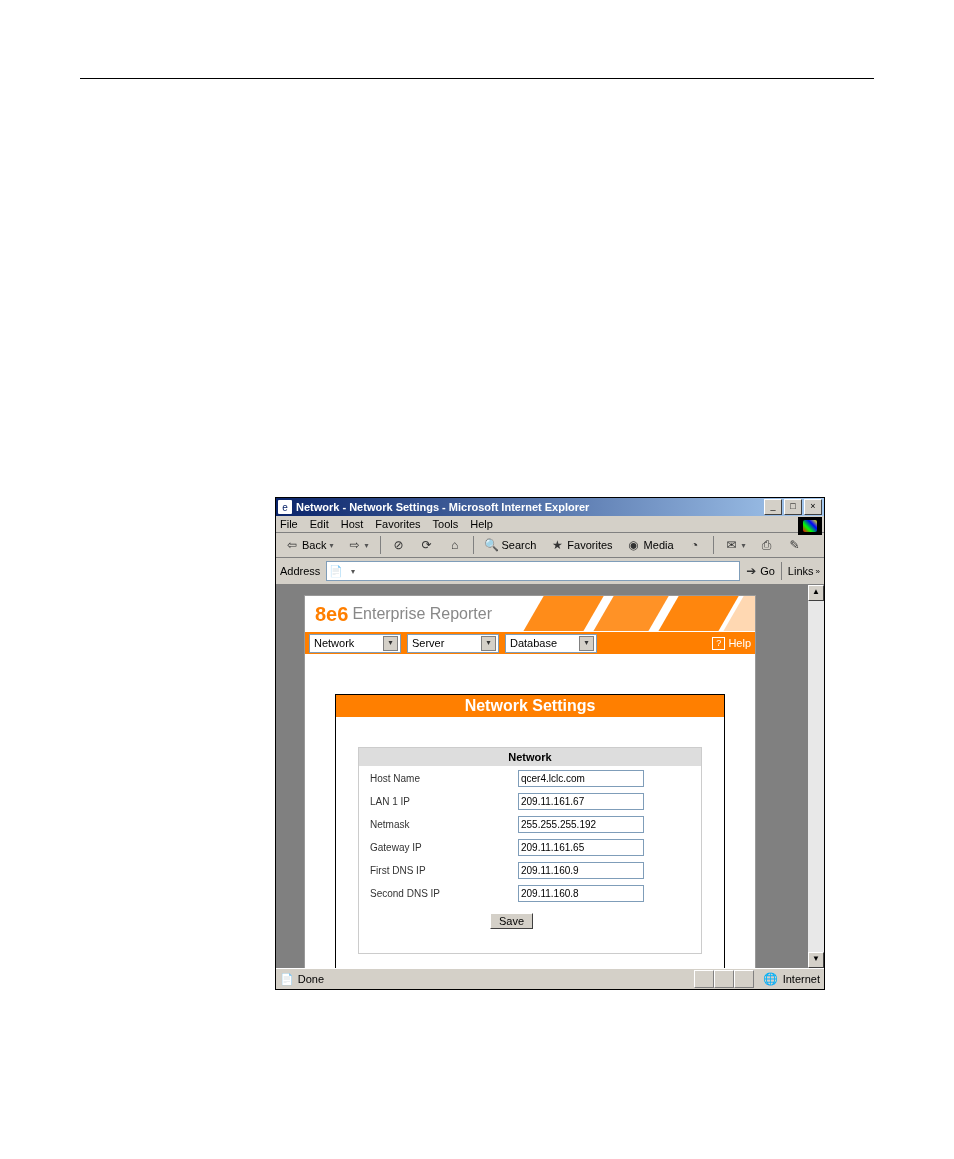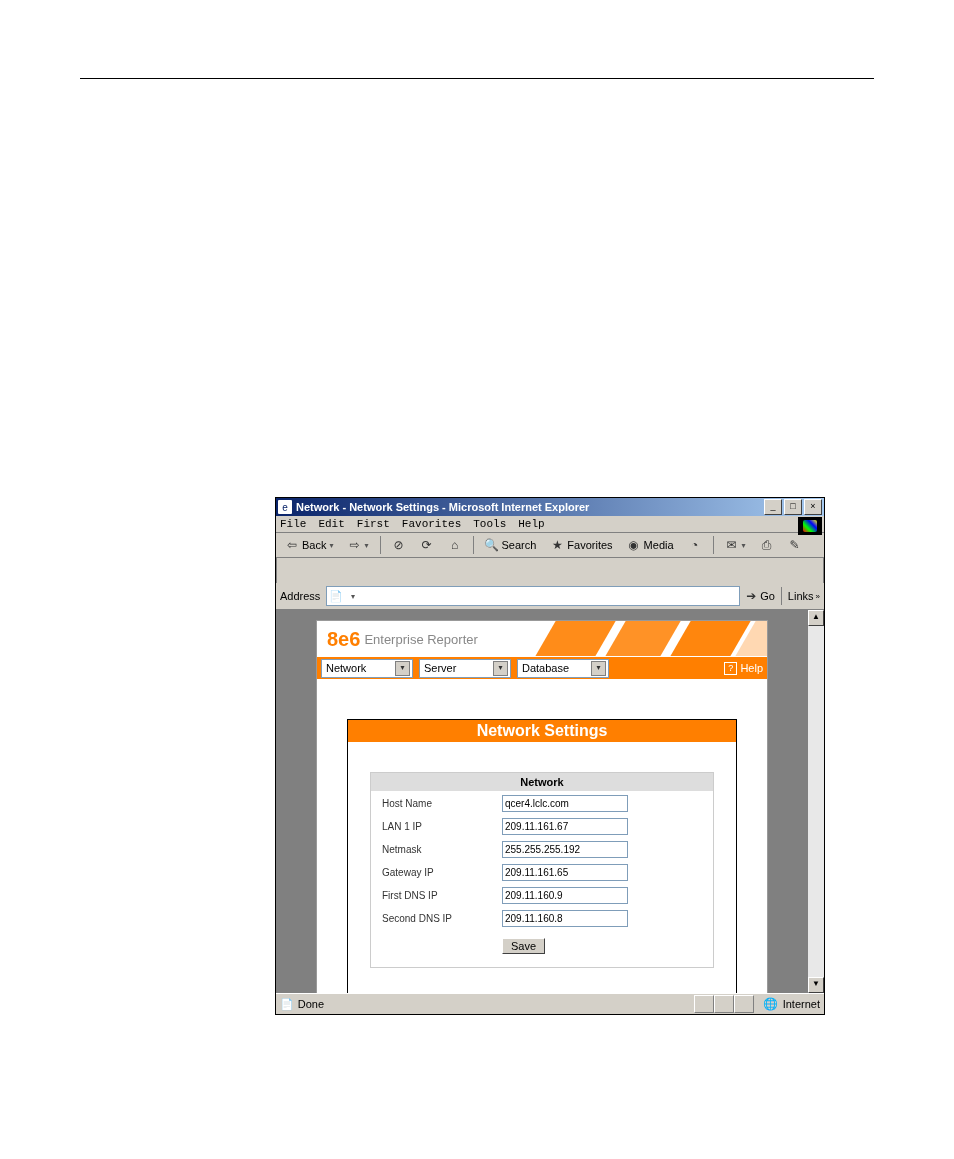--- a/index.html
+++ b/index.html
@@ -48,21 +48,21 @@
     width:16px;height:14px;background:#d4d0c8;border:1px solid #fff;
     border-right-color:#404040;border-bottom-color:#404040;
     font-size:9px;line-height:12px;text-align:center;color:#000;
   }
   .menubar {
     background:#d4d0c8;
     display:flex;align-items:center;
     padding:2px 4px;border-bottom:1px solid #808080;font-size:11px;
     position:relative;
   }
-  .menubar span { margin-right:12px;font-family:Liberation Mono, monospace; }
+  .menubar span { margin-right:12px; }
   .menubar .flag {
     position:absolute; right:2px; top:1px;
     width:24px;height:18px;background:#000;
     display:flex;align-items:center;justify-content:center;
   }
   .menubar .flag::after{
     content:""; width:14px;height:12px;
     background:linear-gradient(45deg,#f00,#0f0,#00f,#ff0);
     border-radius:2px;
   }
@@ -72,21 +72,21 @@
   }
   .tbtn {
     display:inline-flex;align-items:center;gap:3px;
     padding:1px 4px;border:1px solid transparent;
   }
   .tbtn .arrow{font-size:8px;color:#555;}
   .sep{width:1px;height:18px;background:#808080;margin:0 2px;}
   .tico{font-size:12px;color:#333;display:inline-block;width:14px;text-align:center;}
   .addrbar{
     background:#d4d0c8;display:flex;align-items:center;
-    padding:3px 4px;border-bottom:1px solid #808080;font-size:11px;gap:4px;margin-top:25px;
+    padding:3px 4px;border-bottom:1px solid #808080;font-size:11px;gap:4px;
   }
   .addr-label{margin-right:2px;}
   .addr-input{
     flex:1;background:#fff;border:1px solid #7f9db9;height:18px;
     display:flex;align-items:center;padding:0 2px;gap:3px;
   }
   .addr-input .pageico{font-size:11px;}
   .addr-input input{
     border:0;outline:0;flex:1;font-size:11px;background:transparent;
   }
@@ -105,31 +105,31 @@
   }
   .vscroll .up,.vscroll .dn{
     position:absolute;left:0;width:16px;height:16px;background:#d4d0c8;
     border:1px solid #fff;border-right-color:#404040;border-bottom-color:#404040;
     box-sizing:border-box;text-align:center;font-size:8px;line-height:12px;
   }
   .vscroll .up{top:0;}
   .vscroll .dn{bottom:0;}
   .vscroll .track{position:absolute;left:0;right:0;top:16px;bottom:16px;background:#e8e8e8;}
   .app-frame{
-    position:absolute;left:40px;top:10px;width:450px;
+    position:absolute;left:28px;top:10px;width:450px;
     background:#fff;border:1px solid #999;
   }
   .brand-bar{
     height:36px;background:#fff;position:relative;overflow:hidden;
     display:flex;align-items:center;padding-left:10px;
   }
   .brand-8e6{
     font-size:20px;font-weight:bold;color:#ff7f00;margin-right:4px;
   }
-  .brand-sub{font-size:13px;color:#888;}
+  .brand-sub{font-size:16px;color:#888;}
   .brand-shapes{
     position:absolute;right:0;top:0;bottom:0;left:200px;
   }
   .brand-shapes .sh{
     position:absolute;background:#ff7f00;
   }
   .sh1{width:60px;height:40px;transform:skewX(-30deg);left:30px;top:-5px;opacity:.9;}
   .sh2{width:55px;height:40px;transform:skewX(-30deg);left:100px;top:-5px;opacity:.85;}
   .sh3{width:60px;height:40px;transform:skewX(-30deg);left:165px;top:-5px;opacity:.95;background:#e56a00;}
   .sh4{width:50px;height:40px;transform:skewX(-30deg);left:230px;top:-5px;opacity:.3;background:#ccc;}
@@ -170,22 +170,23 @@
     background:#ddd;text-align:center;font-weight:bold;font-size:11px;
     padding:3px;
   }
   .formrow{
     display:flex;align-items:center;padding:3px 10px;font-size:10px;
   }
   .formrow .lbl{width:120px;color:#333;}
   .formrow input{
     width:120px;height:15px;border:1px solid #7f9db9;font-size:10px;
     padding:0 2px;
-  }
-  .saverow{padding:8px 10px 12px 130px;}
+    margin-left:28px;
+  }
+  .saverow{padding:8px 10px 23px 130px;}
   .savebtn{
     background:#d4d0c8;border:1px solid #404040;border-top-color:#fff;border-left-color:#fff;
     font-size:11px;padding:1px 8px;
   }
   .statusbar{
     background:#d4d0c8;border-top:1px solid #fff;height:20px;
     display:flex;align-items:center;font-size:11px;padding:0 4px;gap:4px;
   }
   .status-left{display:flex;align-items:center;gap:4px;flex:1;}
   .status-cells{display:flex;}
@@ -206,21 +207,21 @@
     <div class="win-btns">
       <div class="win-btn">_</div>
       <div class="win-btn">□</div>
       <div class="win-btn">×</div>
     </div>
   </div>
 
   <div class="menubar">
     <span>File</span>
     <span>Edit</span>
-    <span>First</span>
+    <span>Host</span>
     <span>Favorites</span>
     <span>Tools</span>
     <span>Help</span>
     <div class="flag"></div>
   </div>
 
   <div class="toolbar">
     <span class="tbtn">
       <span class="tico">⇦</span>
       <span>Back</span>

